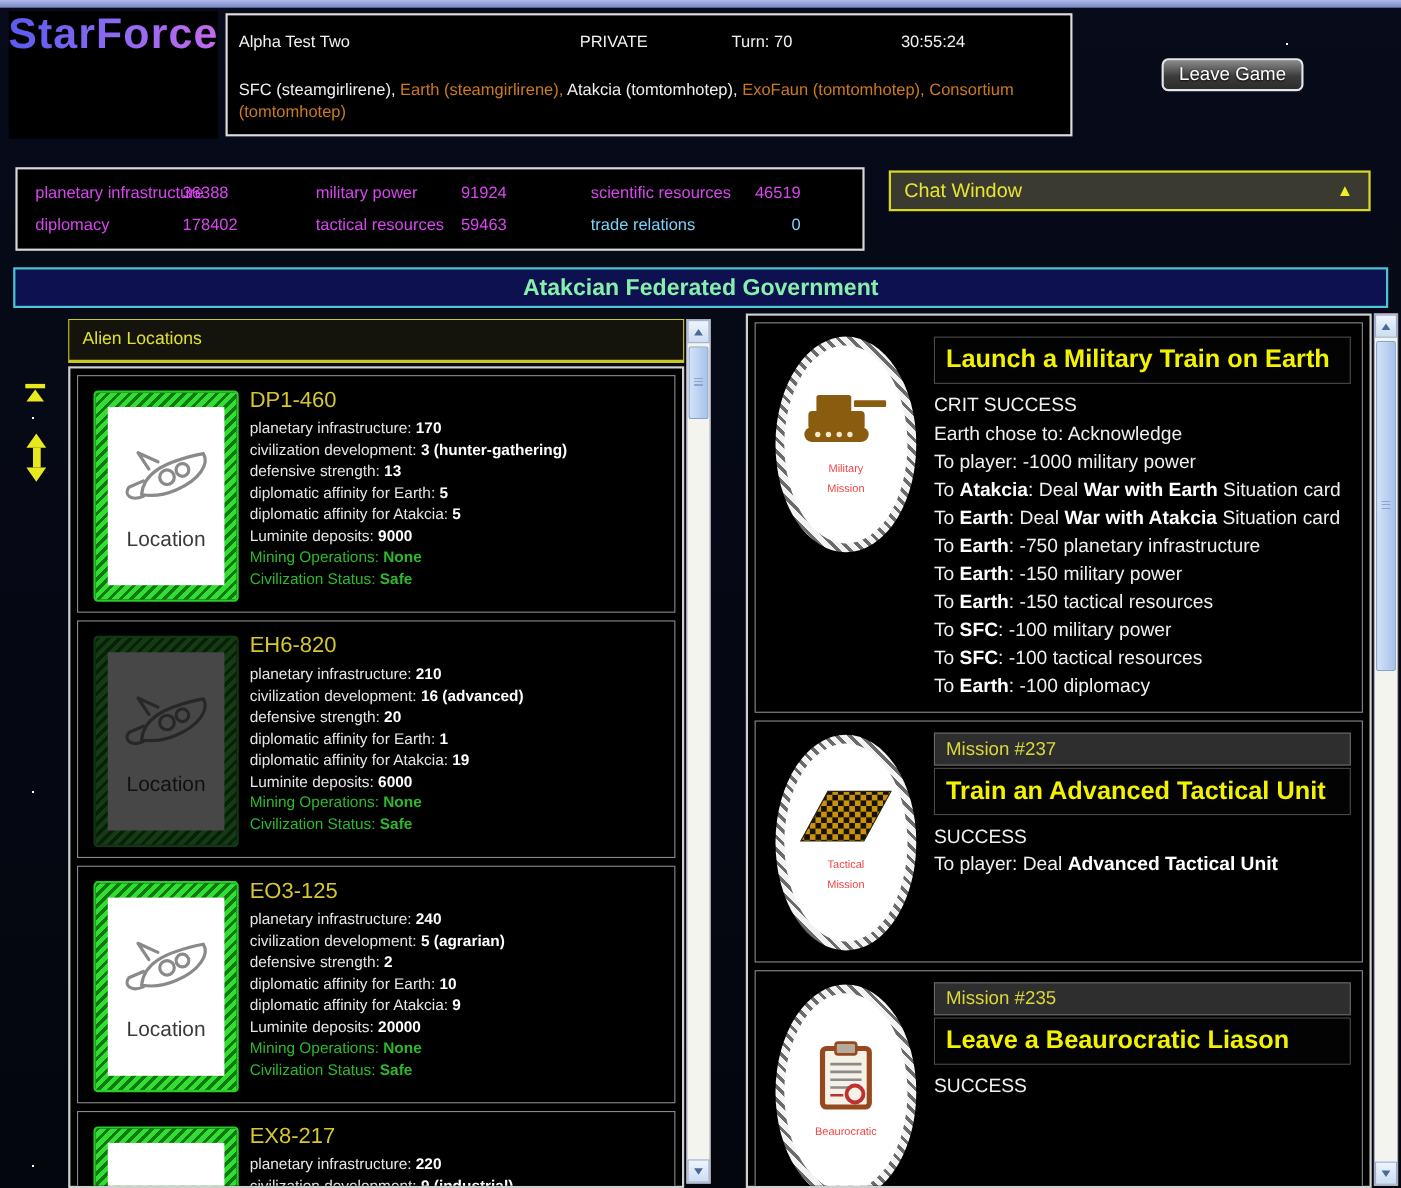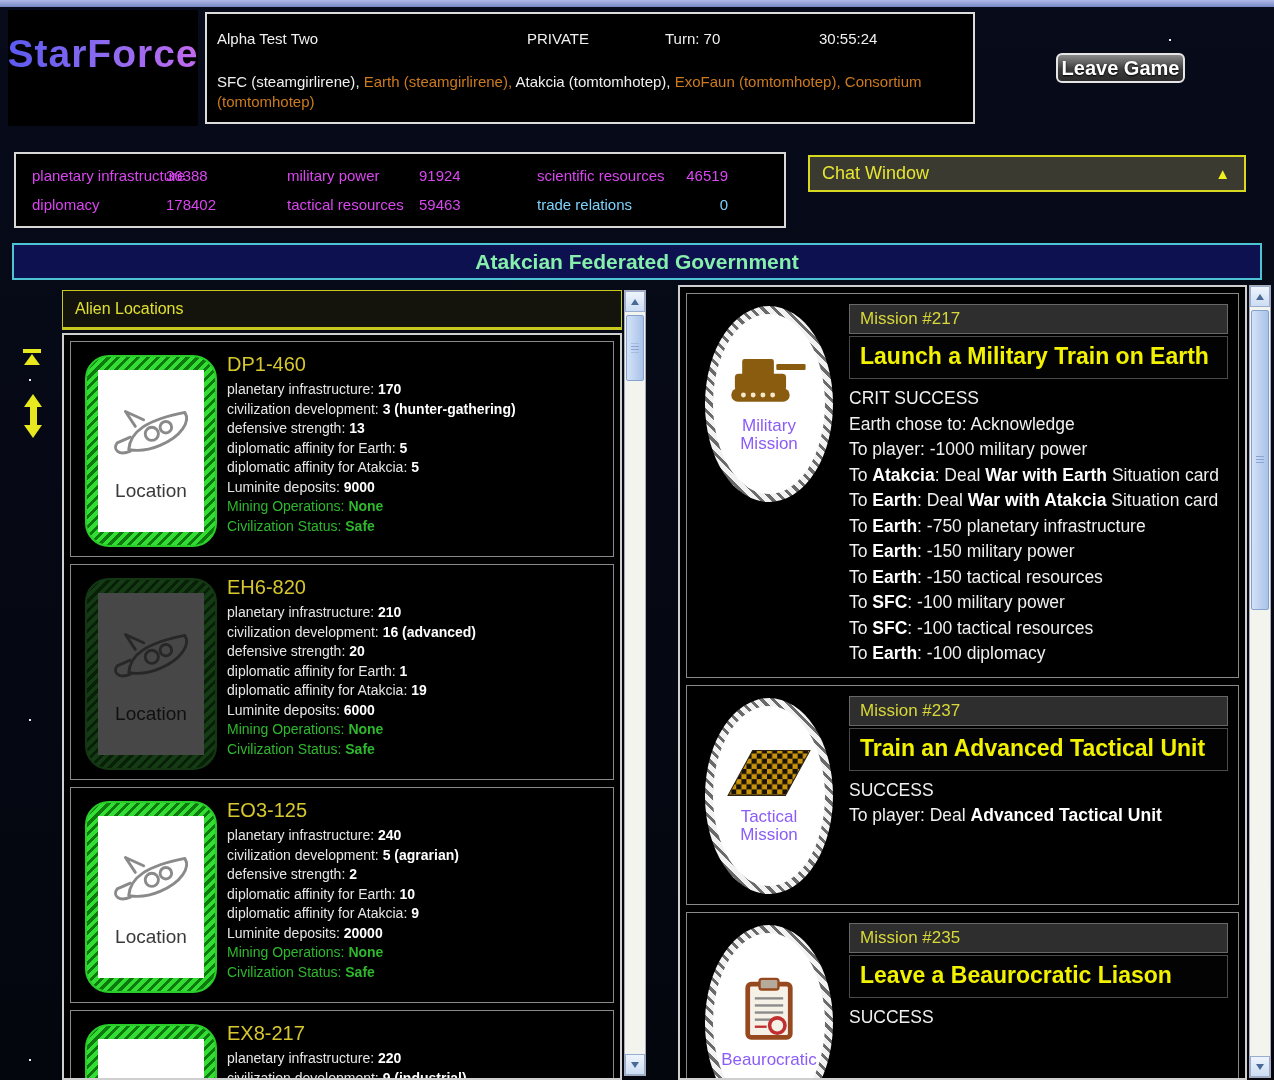--- a/index.html
+++ b/index.html
@@ -14,31 +14,31 @@
   radial-gradient(1px 1px at 330px 70px,#eef 50%,transparent 60%),
   radial-gradient(1.3px 1.3px at 80px 245px,#8a8aa0 50%,transparent 60%),
   radial-gradient(1px 1px at 280px 300px,#dde 50%,transparent 60%),
   radial-gradient(1px 1px at 190px 20px,#aab 50%,transparent 60%);
  background-size:380px 340px}
 .top-strip{position:absolute;left:0;top:0;width:1274px;height:7px;
  background:linear-gradient(#b0bae8,#7687c4)}
 
 
 .logo-box{position:absolute;left:8px;top:10px;width:190px;height:116px;background:#000;
- display:flex;justify-content:center;padding-top:22px}
+ display:flex;justify-content:center;}
 .logo-text{font-size:39px;font-weight:bold;letter-spacing:1px;
  background:linear-gradient(90deg,#5a5af0,#8a6af0,#c46af0);
  -webkit-background-clip:text;background-clip:text;color:transparent}
 .info-box{position:absolute;left:205px;top:12px;width:770px;height:112px;
  background:#000;border:2px solid #dcdcdc}
 .info-box .abs{position:absolute;font-size:15px;color:#f0f0f0}
 .players{position:absolute;left:10px;top:58px;width:748px;font-size:15px;line-height:20px;color:#f0f0f0}
 .leave-btn{position:absolute;left:1056px;top:53px;width:129px;height:30px;
  background:linear-gradient(#8b8b8b,#3c3c3c 55%,#2c2c2c);border:2px solid #e6e6e6;border-radius:6px;
- color:#fff;font-weight:bold;font-size:20px;display:flex;align-items:center;justify-content:center;
+ color:#fff;font-weight:normal;font-size:17px;display:flex;align-items:center;justify-content:center;
  text-shadow:0 1px 2px #000;cursor:pointer}
 
 
 .stats-box{position:absolute;left:14px;top:152px;width:772px;height:76px;background:#000;border:2px solid #d8d8d8}
 .stats-box span{position:absolute;font-size:15px;color:#d946ef;white-space:nowrap}
 .stats-box .r1{top:13px}.stats-box .r2{top:42px}
 .stats-box .l1{left:16px}.stats-box .l2{left:271px}.stats-box .l3{left:521px}
 .stats-box .v1{left:150px;width:98px;text-align:left}
 .stats-box .v2{left:403px}
 .stats-box .v3{left:630px;width:82px;text-align:right}
@@ -80,21 +80,21 @@
 .vs-thumb::after{content:"";position:absolute;left:4px;right:4px;top:50%;height:9px;transform:translateY(-50%);
  background:repeating-linear-gradient(#8aa6d0 0 1px,transparent 1px 3px)}
 
 
 .loc-header{position:absolute;left:62px;top:290px;width:560px;height:40px;background:#14140c;
  border:1px solid #c8c81e;border-bottom:3px solid #c8c81e;display:flex;align-items:center}
 .loc-header div{color:#e0e030;font-size:16px;padding-left:12px}
 .loc-content{position:absolute;left:62px;top:333px;width:560px;height:747px;background:#000;
  border:2px solid #cfcfcf;padding:6px;overflow:hidden}
 .loc-entry{border:1px solid #8a8a8a;background:#000;margin-bottom:7px;padding:9px 8px;display:flex}
-.loc-card{width:132px;height:192px;border-radius:24px;flex:none;margin:4px 10px 0 6px;
+.loc-card{width:132px;height:192px;border-radius:4px;flex:none;margin:4px 10px 0 6px;
  background:repeating-linear-gradient(135deg,#0d7a0d 0 3px,#33dd33 3px 7px);
  border:2px solid #29cc29;padding:13px 11px}
 .loc-card-face{background:#fff;width:100%;height:100%;display:flex;flex-direction:column;
  align-items:center;justify-content:center}
 .loc-card-label{font-size:19px;color:#3a3a3a;margin-top:14px}
 .dimmed .loc-card{filter:brightness(0.28) saturate(0.8)}
 .loc-info{flex:1;padding-top:2px}
 .loc-name{font-size:20px;color:#d6c72e;margin-bottom:4px}
 .loc-line{font-size:14px;line-height:19.5px;color:#e6e6e6}
 .loc-line .b{font-weight:bold;color:#fff}
@@ -103,21 +103,21 @@
 
 .mis-content{position:absolute;left:678px;top:285px;width:569px;height:795px;background:#000;
  border:2px solid #cfcfcf;padding:6px;overflow:hidden}
 .mis-entry{border:1px solid #8a8a8a;background:#000;margin-bottom:7px;padding:10px;display:flex}
 .med-col{width:152px;flex:none}
 .medallion{width:128px;height:196px;border-radius:50%;margin:2px 6px 0 8px;
  background:repeating-linear-gradient(45deg,#6a6a6a 0 3px,#f2f2f2 3px 8px);padding:8px}
 .med-face{background:#fff;width:100%;height:100%;border-radius:50%;display:flex;flex-direction:column;
  align-items:center;justify-content:center}
 .med-icon{margin-bottom:6px}
-.med-label{font-size:17px;color:#8b5cf6;text-align:center;line-height:18px}
+.med-label{font-size:10px;color:#ef4444;text-align:center;line-height:18px}
 .m-text{flex:1}
 .m-head{background:#2e2e2e;border:1px solid #686868;color:#d8d838;font-size:17px;padding:4px 10px}
 .m-titlebox{background:#030303;border:1px solid #4a4a4a;margin-top:2px;padding:5px 10px 7px;
  color:#f2f200;font-weight:bold;font-size:23px;line-height:29px}
 .m-body{margin-top:7px;color:#f0f0f0;font-size:17.5px;line-height:25.5px}
 .m-line .b{font-weight:bold;color:#fff}
 </style>
 </head>
 <body>
 
@@ -323,21 +323,20 @@
   </svg>
 </div>
           <div class="med-label">
                 <div>Military</div>
                 <div>Mission</div>
               </div>
         </div>
       </div>
     </div>
     <div class="m-text">
-      <div class="m-head">Mission #217</div>
       <div class="m-titlebox">Launch a Military Train on Earth</div>
       <div class="m-body">
             <div class="m-line"><span>CRIT SUCCESS</span></div>
             <div class="m-line"><span>Earth chose to: Acknowledge</span></div>
             <div class="m-line"><span>To player: -1000 military power</span></div>
             <div class="m-line"><span>To </span><span class="b">Atakcia</span><span>: Deal </span><span class="b">War with Earth</span><span> Situation card</span></div>
             <div class="m-line"><span>To </span><span class="b">Earth</span><span>: Deal </span><span class="b">War with Atakcia</span><span> Situation card</span></div>
             <div class="m-line"><span>To </span><span class="b">Earth</span><span>: -750 planetary infrastructure</span></div>
             <div class="m-line"><span>To </span><span class="b">Earth</span><span>: -150 military power</span></div>
             <div class="m-line"><span>To </span><span class="b">Earth</span><span>: -150 tactical resources</span></div>

